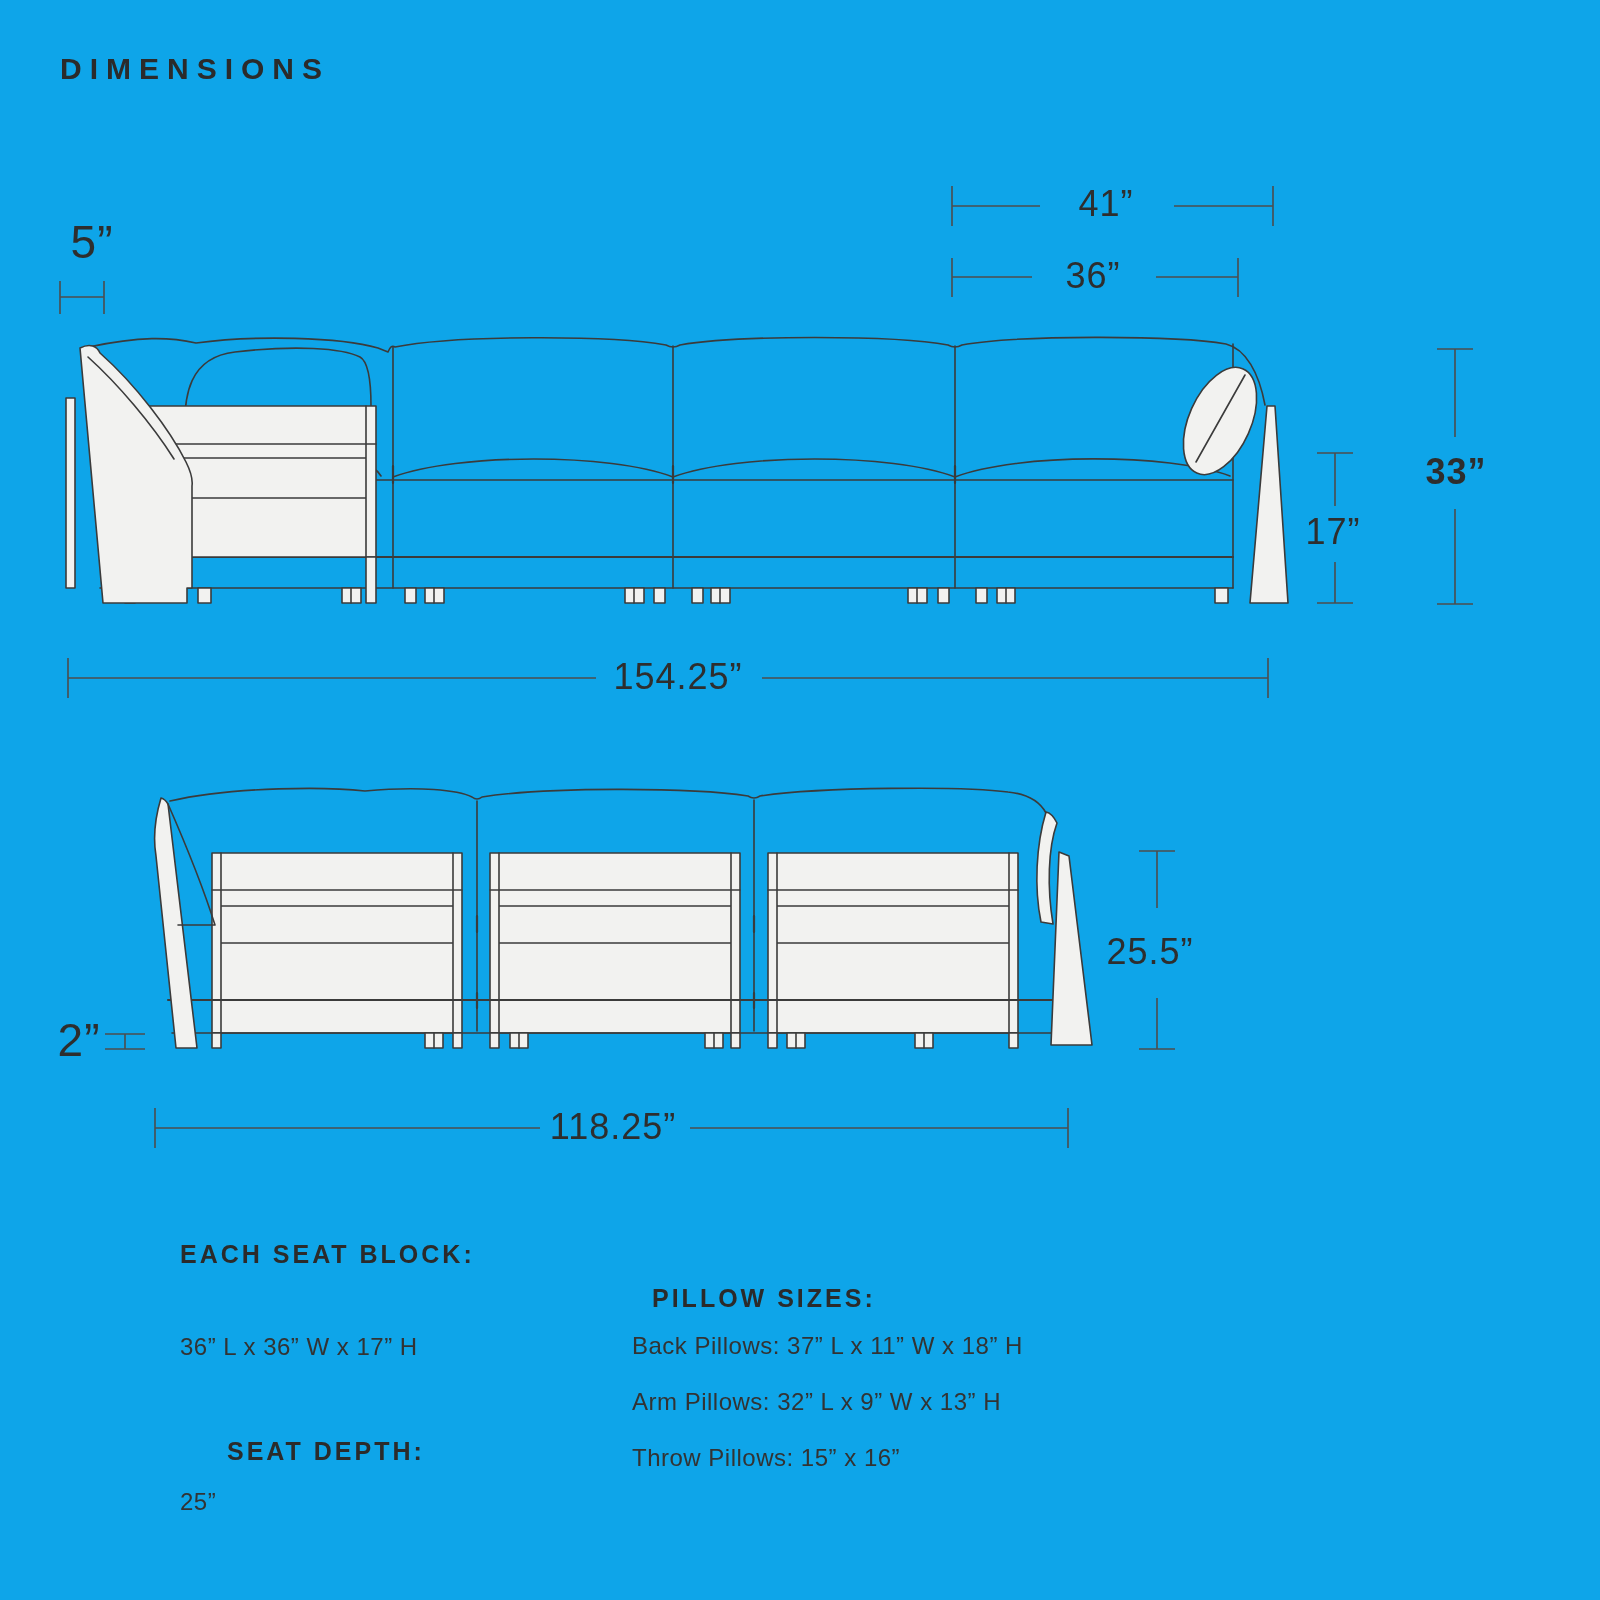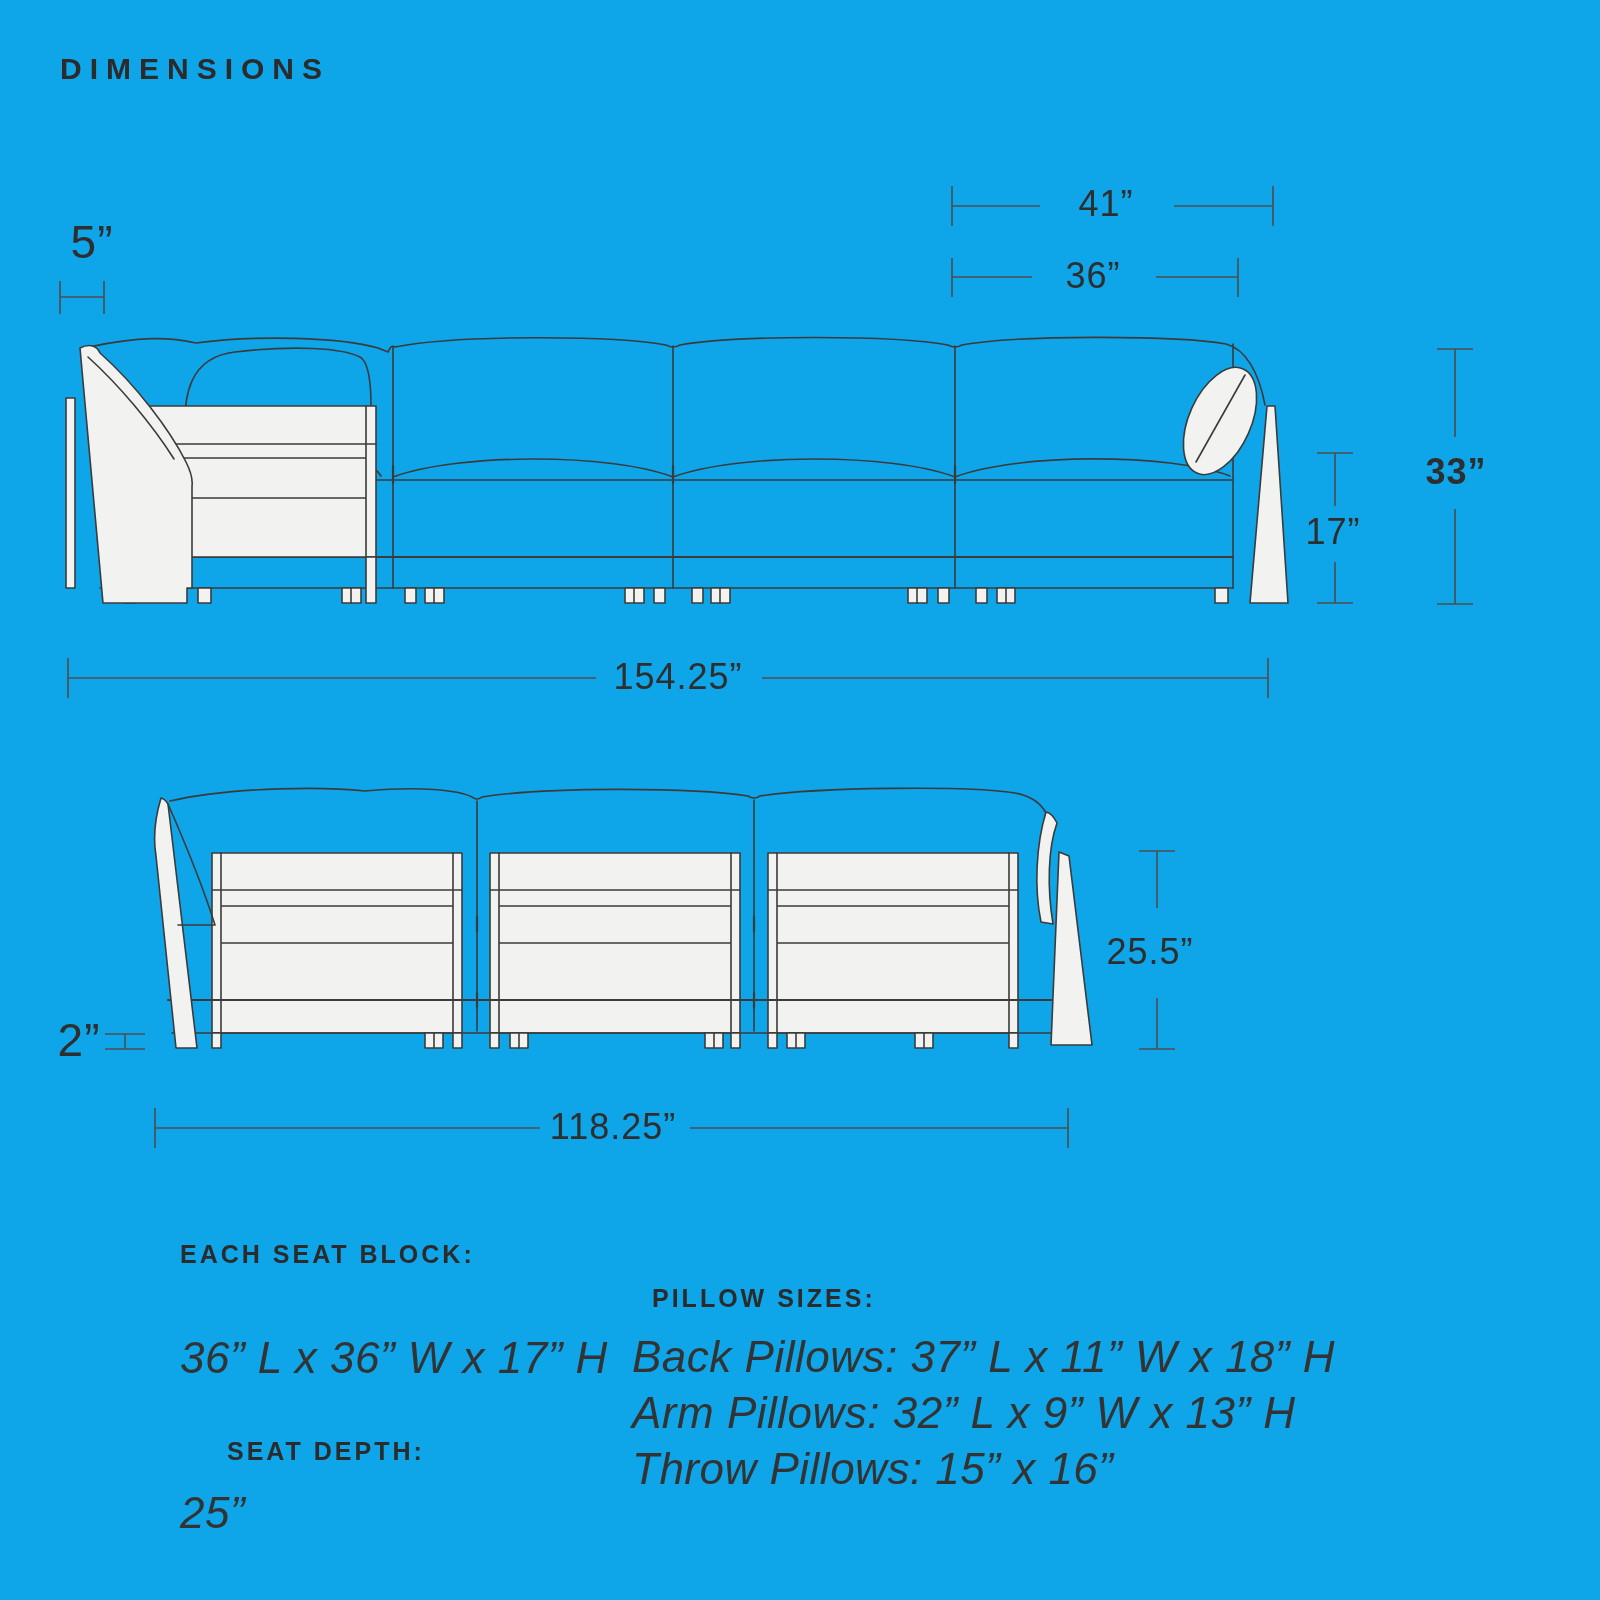--- a/index.html
+++ b/index.html
@@ -17,22 +17,22 @@
     position:absolute;transform:translate(-50%,-50%);
     font-size:36px;font-weight:400;color:#2e2e2e;white-space:nowrap;
     letter-spacing:1px;
   }
   .dim-label.small{font-size:46px;}
   .spec-heading{
     position:absolute;font-size:25px;font-weight:700;letter-spacing:3px;
     color:#2b2b2b;white-space:nowrap;
   }
   .spec-line{
-    position:absolute;font-size:44px;font-weight:400;color:#333;
-    white-space:nowrap;letter-spacing:0.5px;font-style:italic;
+    position:absolute;font-size:24px;font-weight:400;color:#333;
+    white-space:nowrap;letter-spacing:0.5px;
   }
 </style>
 </head>
 <body>
 
 <div class="stage">
 
   <div class="page-title">DIMENSIONS</div>
 
   <svg class="art" viewBox="0 0 1600 1600">

